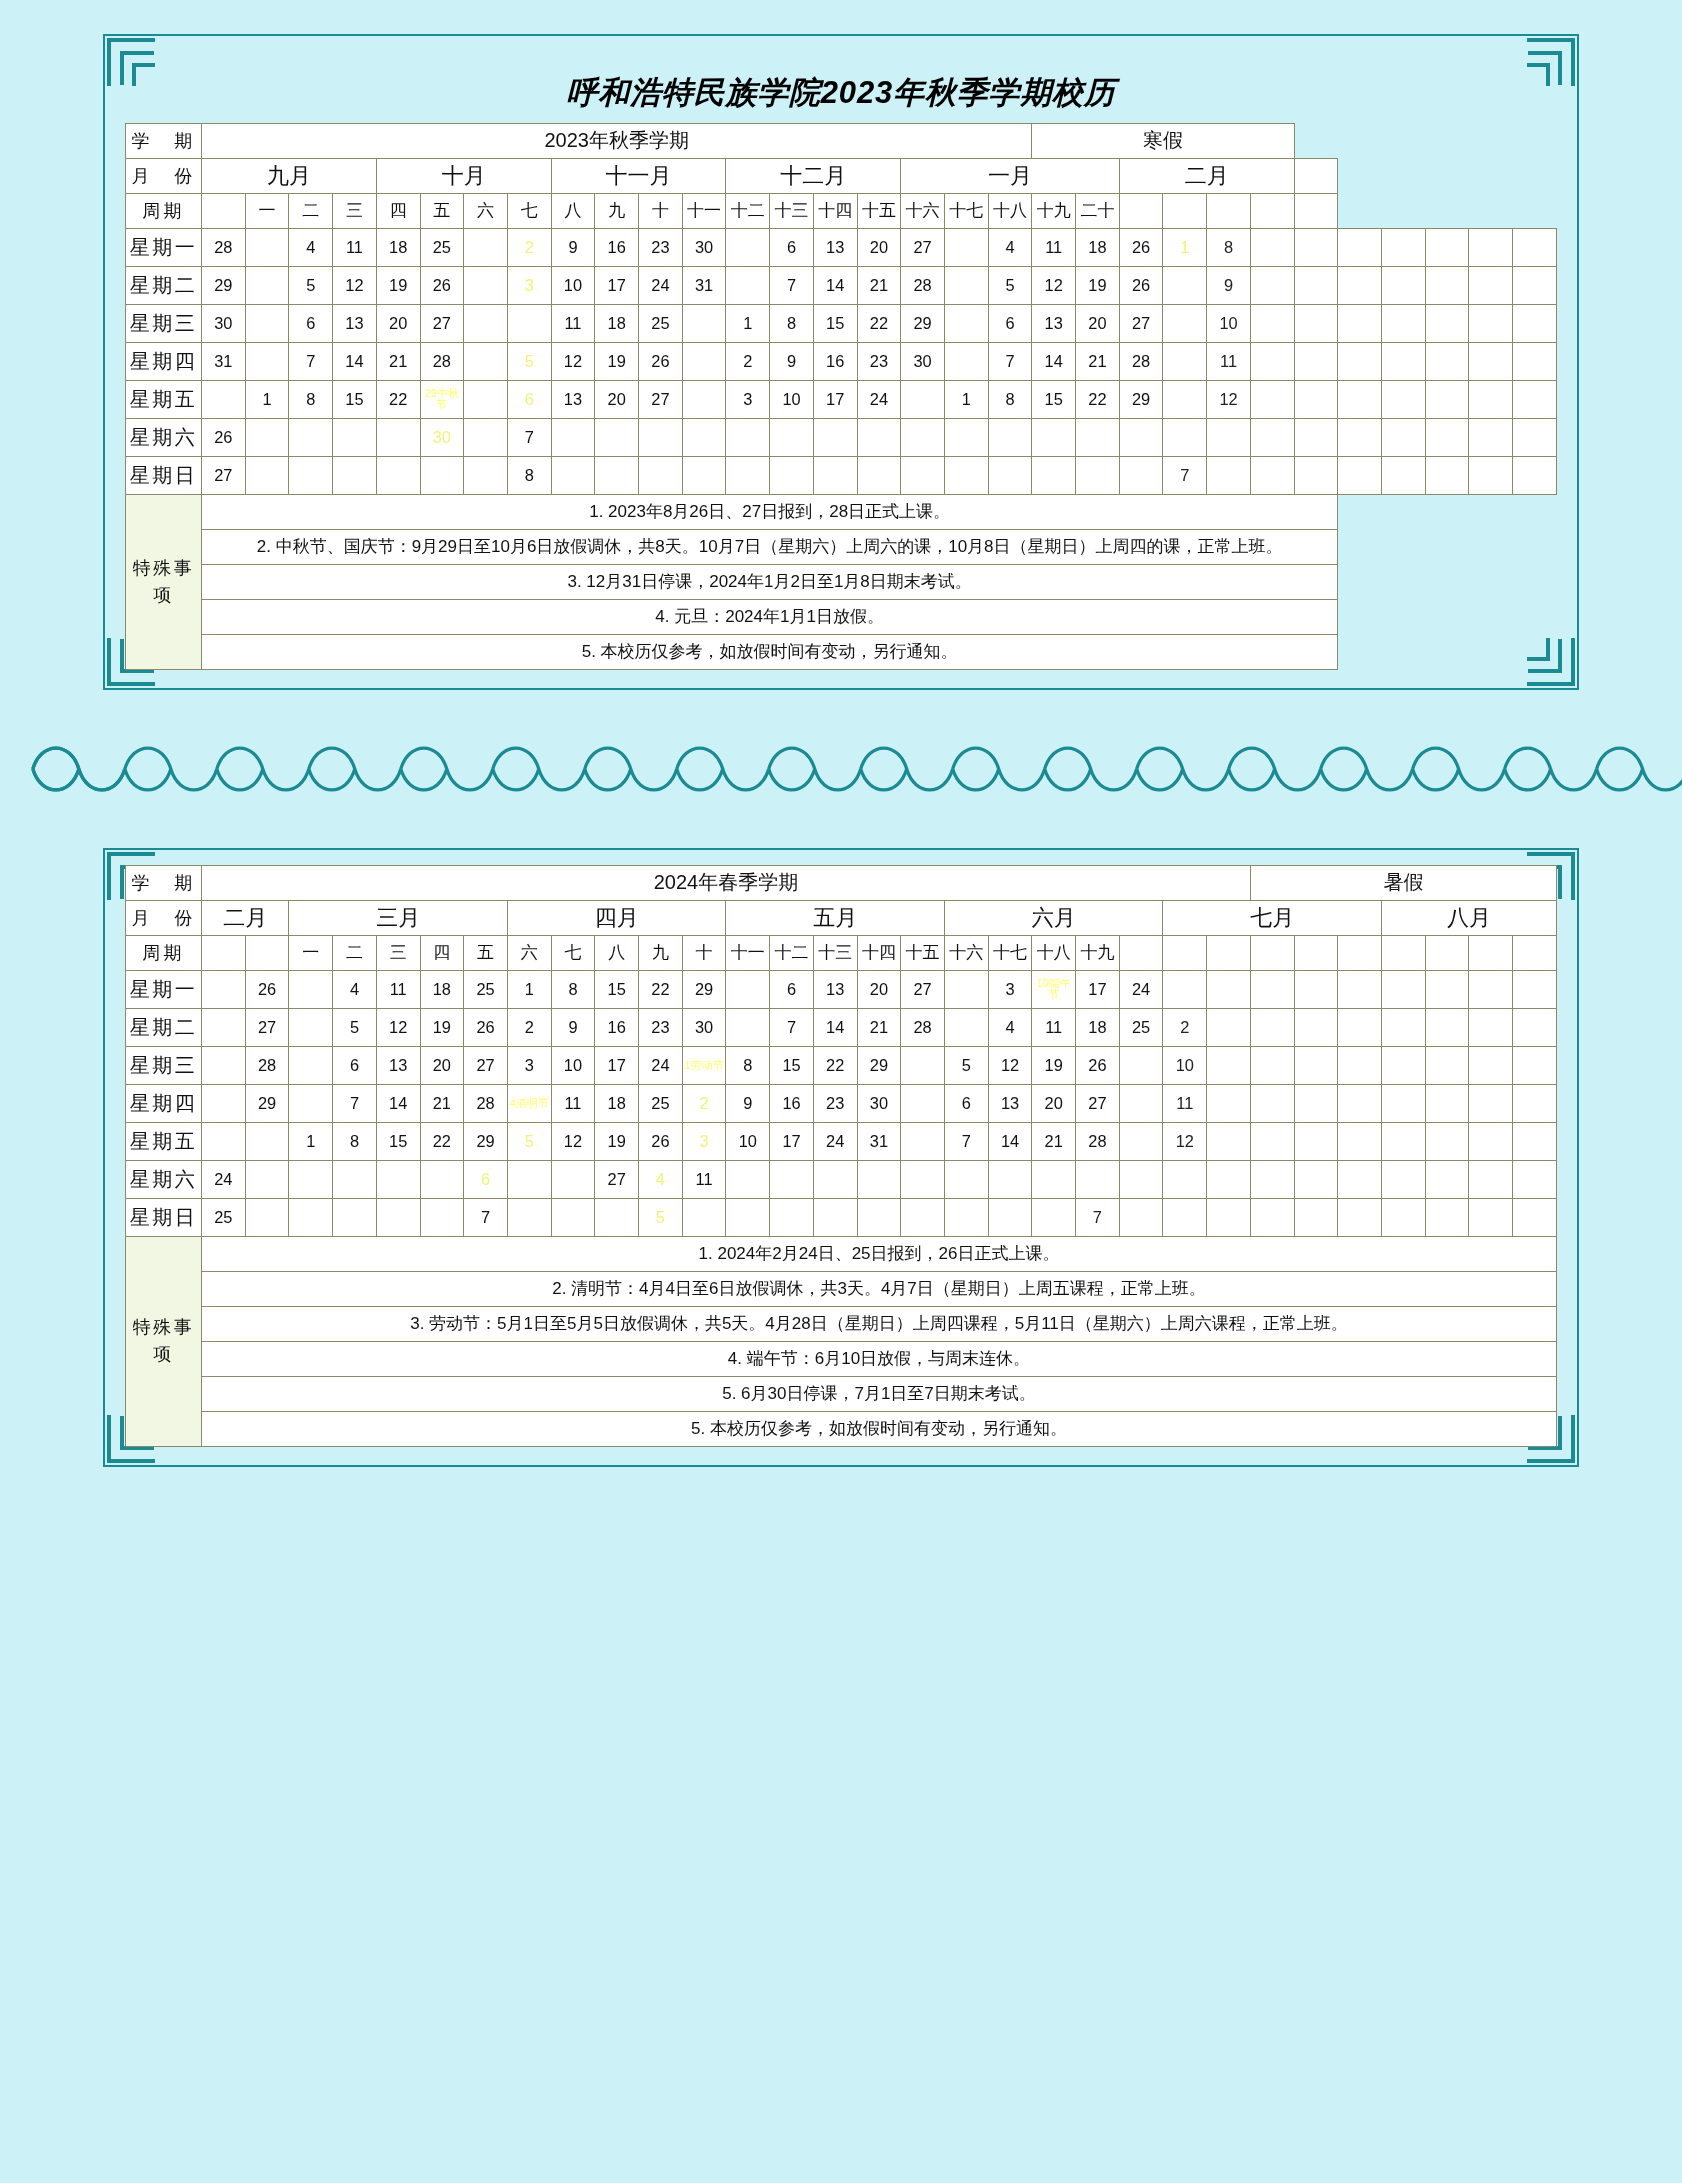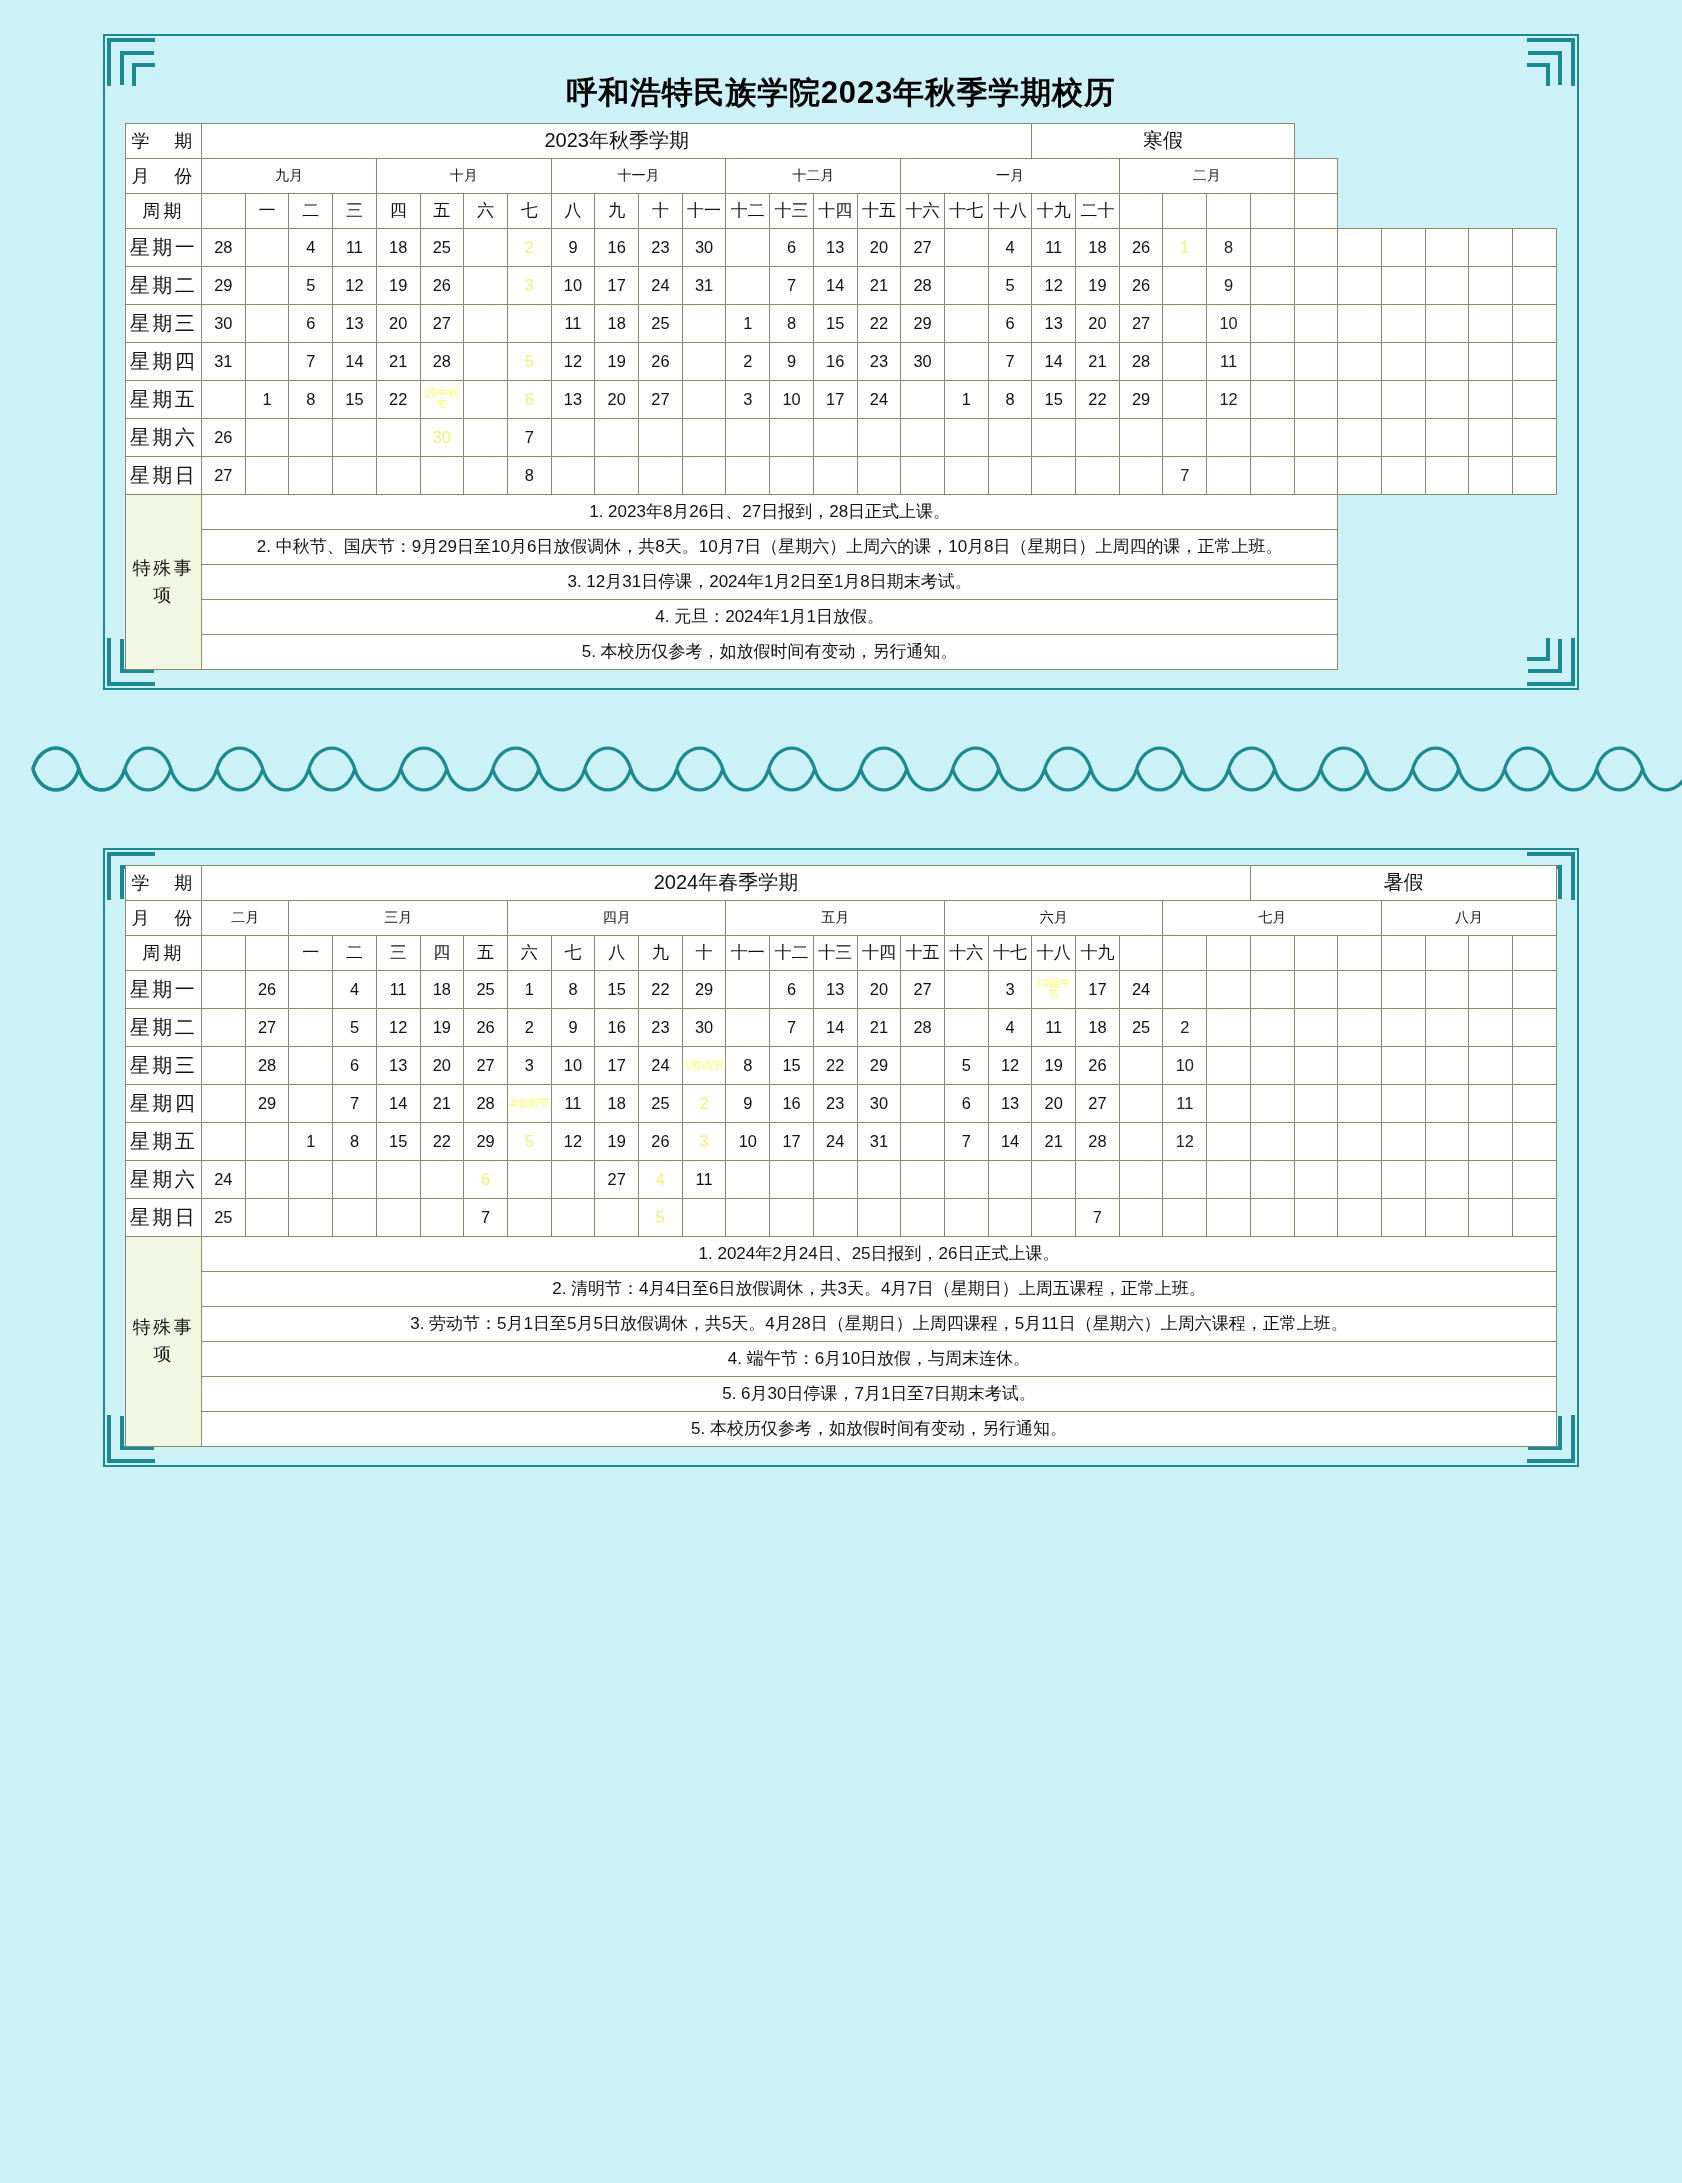--- a/index.html
+++ b/index.html
@@ -59,20 +59,21 @@
 
   .inner{position:relative;padding:18px 26px 21.4px 26px;}
 
   h1.title{
     text-align:center;
     font-size:31px;
     font-weight:bold;
     margin:21.4px 0 8.2px 0;
     letter-spacing:0.8px;
     color:#000;
+    font-style:italic;
   }
   .issued{
     text-align:right;
     font-size:17px;
     font-family:"Liberation Serif","DejaVu Serif",serif;
     margin:0 5px 10px 0;
     letter-spacing:0.8px;
   }
 
   table.cal{
@@ -90,21 +91,21 @@
     font-weight:normal;
     background:#fff;
   }
   .lbl{
     background:#fdf6e0;
     font-size:18px;
     letter-spacing:3.3px;
     white-space:nowrap;
   }
   .hdr-term{background:#fbe0ef;font-size:20px;}
-  .hdr-month{background:#fdf6e0;font-size:14px;font-family:Liberation Serif, serif;}
+  .hdr-month{background:#fdf6e0;font-size:22px;font-family:Liberation Serif, serif;}
   .hdr-week{background:#fdf6e0;font-size:17px;}
   .rowlbl{background:#fdf6e0;font-size:20px;letter-spacing:2.5px;}
   .wk{height:38px;}
   td.g{background:#4e8b25;color:#fff;}
   td.gl{background:#c9e2ab;color:#222;}
   td.gd{background:#4e8b25;color:#f2f27a;font-weight:bold;}
   td.fest{background:#4e8b25;color:#ffff66;font-size:11px;line-height:1.05;font-weight:bold;}
   td.festw{background:#4e8b25;color:#fff;font-size:11.5px;line-height:1.05;font-weight:bold;}
   td.empty{background:#fff;}
 

